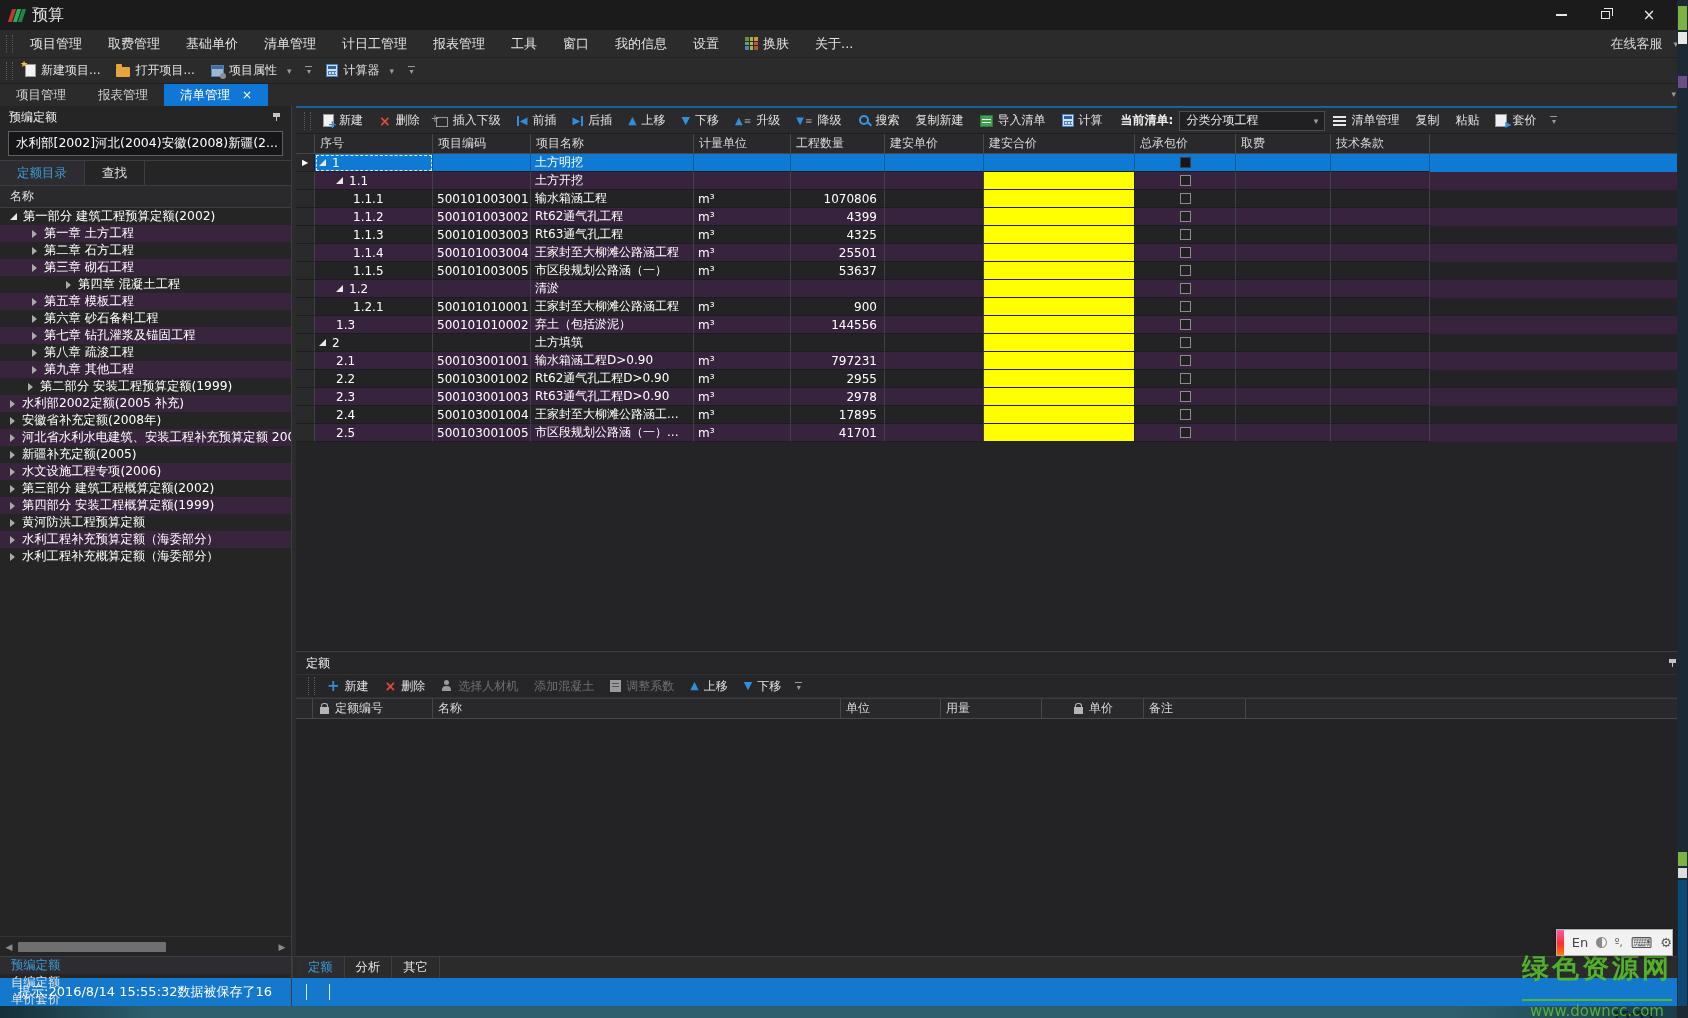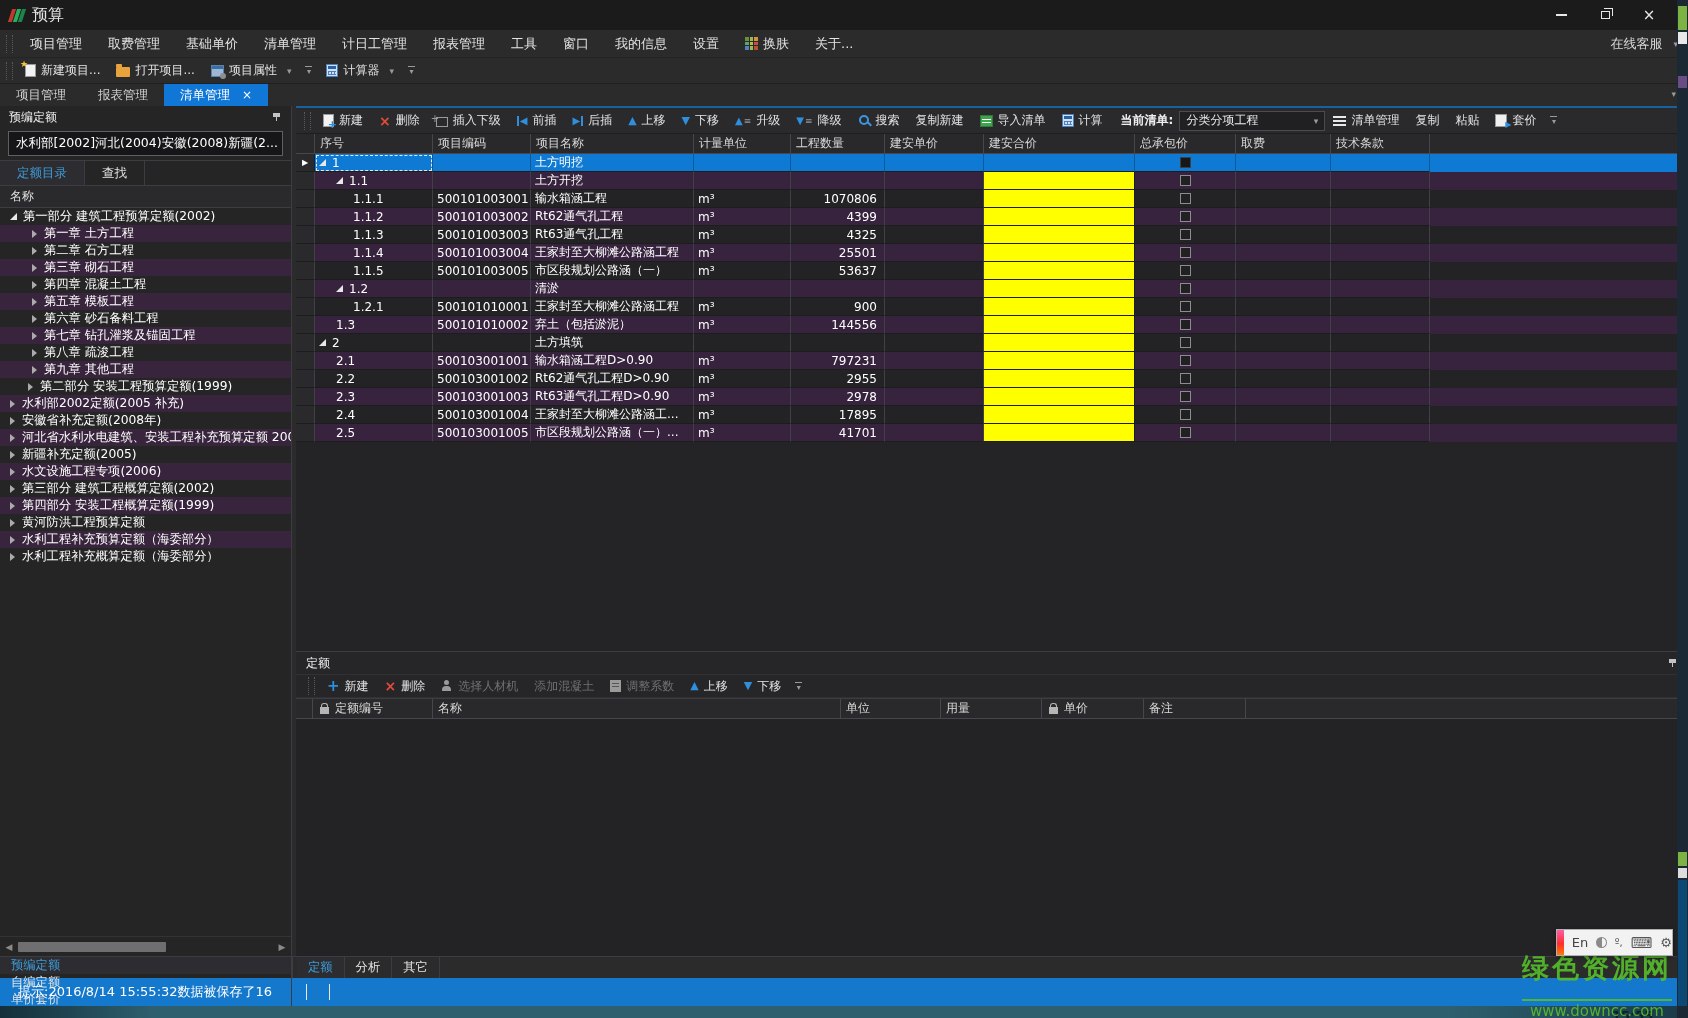--- a/index.html
+++ b/index.html
@@ -329,21 +329,21 @@
           <span>第一章 土方工程</span>
         </div>
         <div class="trow" style="padding-left: 32px;">
           <span class="tri-col"></span>
           <span>第二章 石方工程</span>
         </div>
         <div class="trow alt" style="padding-left: 32px;">
           <span class="tri-col"></span>
           <span>第三章 砌石工程</span>
         </div>
-        <div class="trow" style="padding-left: 32px;">
+        <div class="trow" style="padding-left: 32px; margin-left: 34px;">
           <span class="tri-col"></span>
           <span>第四章 混凝土工程</span>
         </div>
         <div class="trow alt" style="padding-left: 32px;">
           <span class="tri-col"></span>
           <span>第五章 模板工程</span>
         </div>
         <div class="trow" style="padding-left: 32px;">
           <span class="tri-col"></span>
           <span>第六章 砂石备料工程</span>
@@ -835,21 +835,21 @@
           </div>
           <div class="gh" style="width: 408px;">
             <span>名称</span>
           </div>
           <div class="gh" style="width: 100px;">
             <span>单位</span>
           </div>
           <div class="gh" style="width: 101px;">
             <span>用量</span>
           </div>
-          <div class="gh" style="width: 102px;">
+          <div class="gh" style="width: 102px; justify-content: center;">
             <span class="ic-lock"></span>
             <span>单价</span>
           </div>
           <div class="gh" style="width: 102px;">
             <span>备注</span>
           </div>
           <div class="gh fill"></div>
         </div>
       <div class="dt-body"></div>
     </div>

